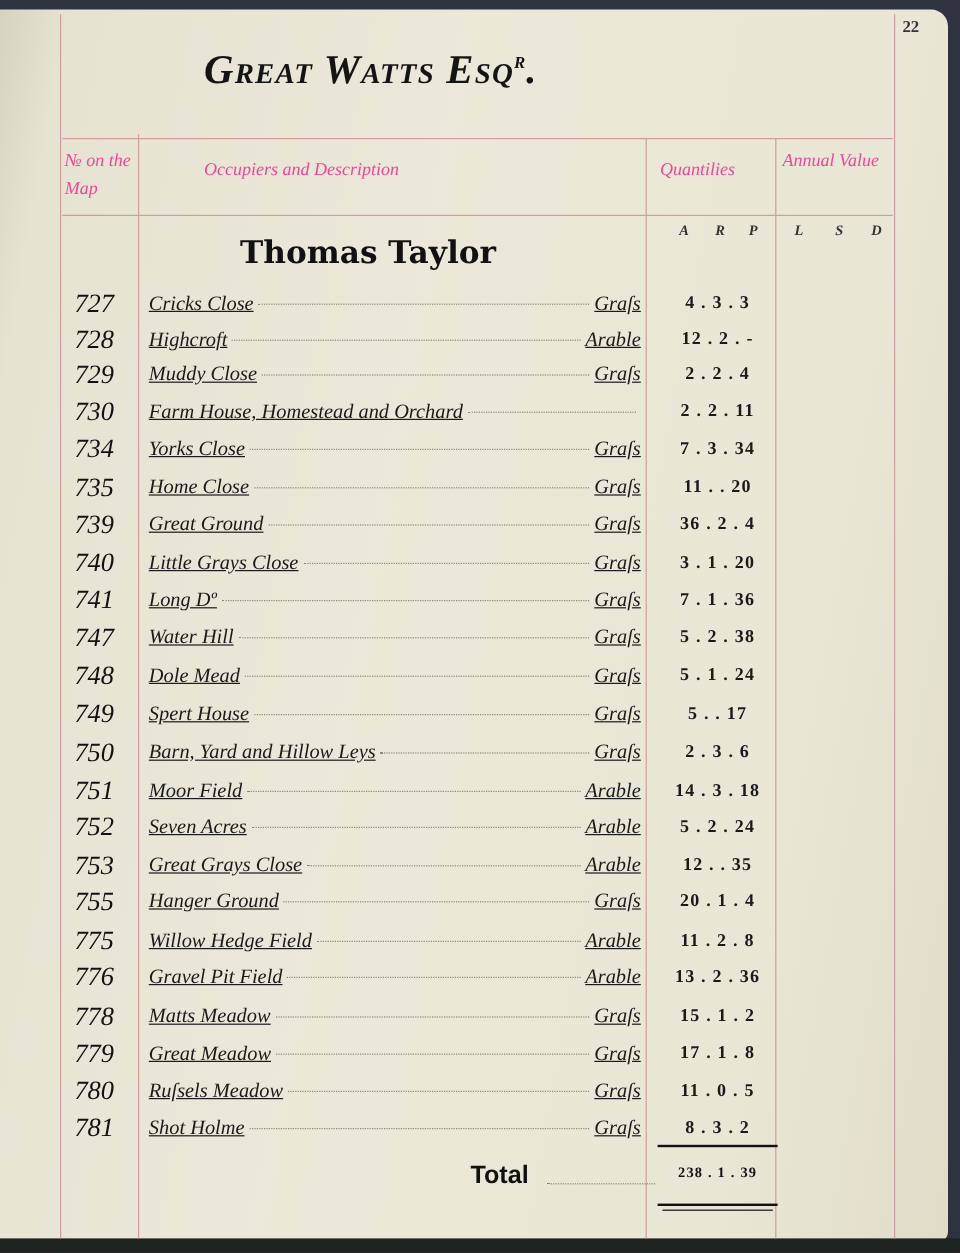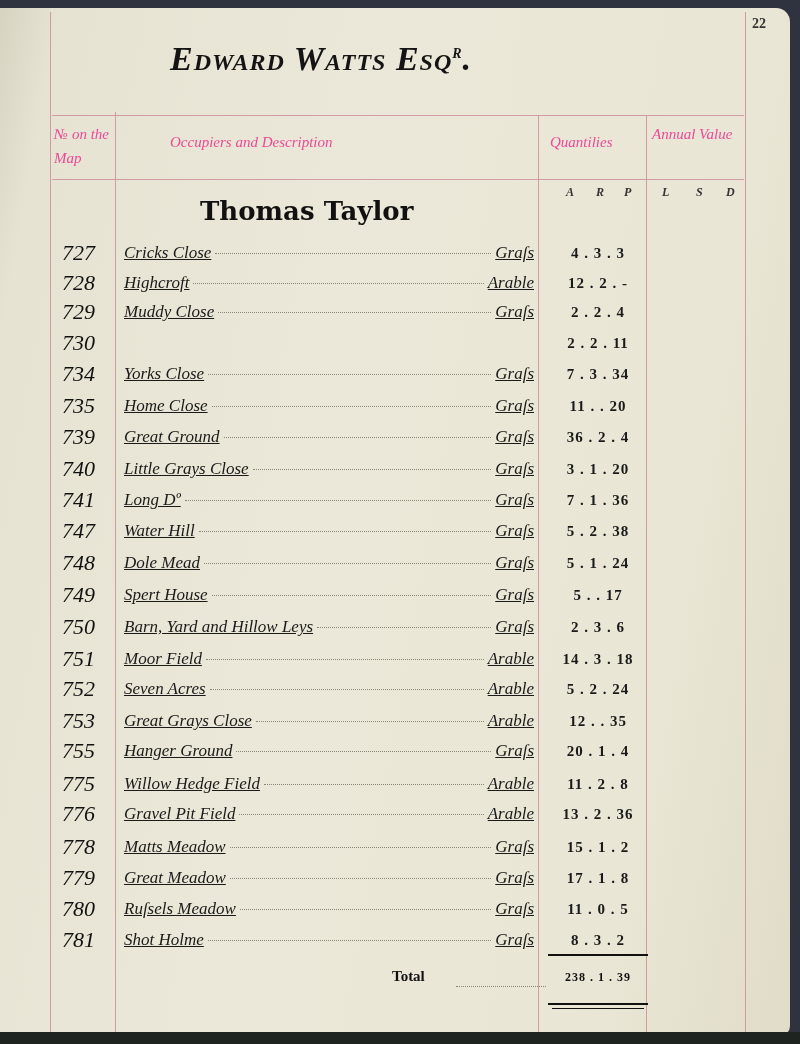--- a/index.html
+++ b/index.html
@@ -41,40 +41,40 @@
   .num { position:absolute; left:62px; font-size:22px; font-style:italic; color:#111; }
   .desc {
     position:absolute; left:124px; width:410px; font-size:17px; font-style:italic; color:#1a1a1a;
     display:flex; align-items:baseline;text-decoration:underline;
   }
   .desc .name { white-space:nowrap; }
   .desc .dots { flex:1; border-bottom:1px dotted #8a8676; margin:0 4px; position:relative; top:-4px; }
   .desc .use { white-space:nowrap; }
   .qty { position:absolute; left:548px; width:100px; text-align:center; font-size:15px; font-weight:bold; color:#1a1a1a; letter-spacing:1px; }
   .rule { position:absolute; left:548px; width:100px; background:#111; }
-  .total-label { position:absolute; left:392px; top:968px; font-size:15px; font-weight:bold; color:#111; font-family:Liberation Serif, serif; }
+  .total-label { position:absolute; left:392px; top:968px; font-size:21px; font-weight:bold; color:#111; font-family:Liberation Sans, sans-serif; }
   .total-dots { position:absolute; left:456px; top:986px; width:90px; border-bottom:1px dotted #8a8676; }
   .total-val { position:absolute; left:548px; top:970px; width:100px; text-align:center; font-size:12px; font-weight:bold; color:#111; letter-spacing:1px; }
 </style>
 </head>
 <body>
 
 <div class="page"></div>
 <div class="bottom-edge"></div>
 
 <div class="red vl" style="left:50px;top:12px;height:1020px;"></div>
 <div class="red vl" style="left:115px;top:112px;height:920px;"></div>
 <div class="red vl" style="left:538px;top:115px;height:917px;"></div>
 <div class="red vl" style="left:646px;top:115px;height:917px;"></div>
 <div class="red vl" style="left:745px;top:12px;height:1020px;"></div>
 <div class="red hl" style="left:52px;top:115px;width:692px;"></div>
 <div class="red hl" style="left:52px;top:179px;width:692px;"></div>
 
 <div class="page-num">22</div>
-<div class="title"><span>Edward Watts Esq</span><sup>r</sup>.</div>
+<div class="title"><span>Great Watts Esq</span><sup>r</sup>.</div>
 
 <div class="hdr" style="left:54px;top:122px;width:60px;line-height:24px;">№ on the Map</div>
 <div class="hdr" style="left:170px;top:134px;">Occupiers and Description</div>
 <div class="hdr" style="left:550px;top:134px;">Quantilies</div>
 <div class="hdr" style="left:652px;top:122px;width:90px;line-height:24px;">Annual Value</div>
 
 <div class="sub" style="left:566px;">A</div>
 <div class="sub" style="left:596px;">R</div>
 <div class="sub" style="left:624px;">P</div>
 <div class="sub" style="left:662px;">L</div>
@@ -106,20 +106,25 @@
       <span class="num">729</span>
       <span class="desc" style="top:3px">
         <span class="name">Muddy Close</span>
         <span class="dots"></span>
         <span class="use">Graſs</span>
       </span>
       <span class="qty" style="top:5px">2 . 2 . 4</span>
     </div>
     <div class="row" style="top: 330px;">
       <span class="num">730</span>
+      <span class="desc" style="top:3px">
+        <span class="name">Farm House, Homestead and Orchard</span>
+        <span class="dots"></span>
+        <span class="use"></span>
+      </span>
       <span class="qty" style="top:5px">2 . 2 . 11</span>
     </div>
     <div class="row" style="top: 361px;">
       <span class="num">734</span>
       <span class="desc" style="top:3px">
         <span class="name">Yorks Close</span>
         <span class="dots"></span>
         <span class="use">Graſs</span>
       </span>
       <span class="qty" style="top:5px">7 . 3 . 34</span>

